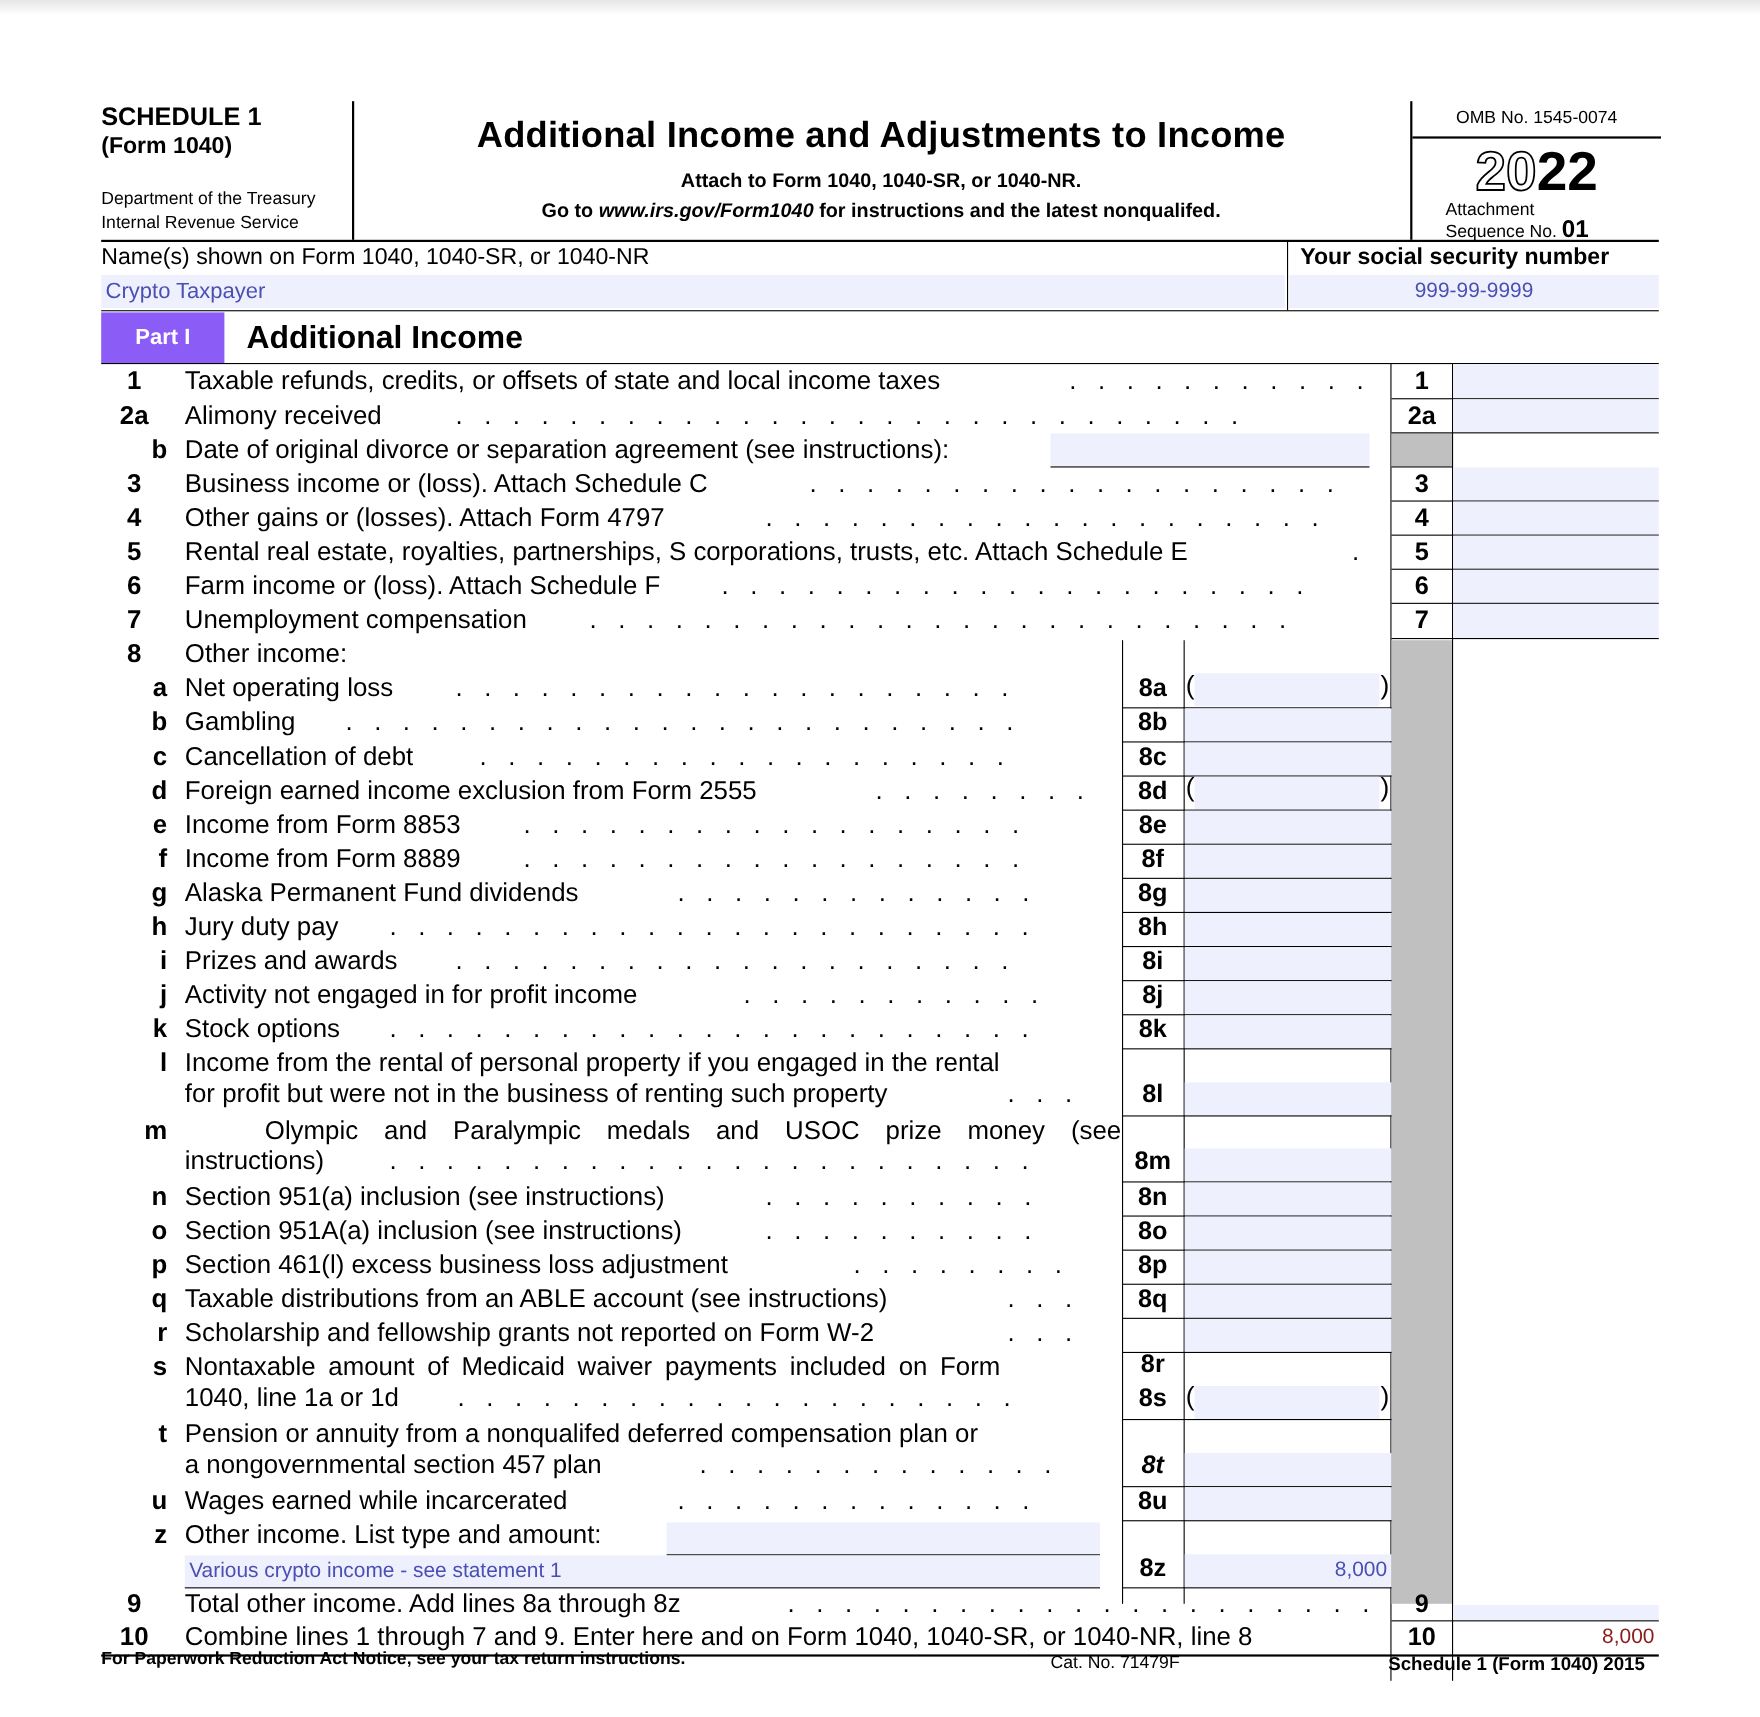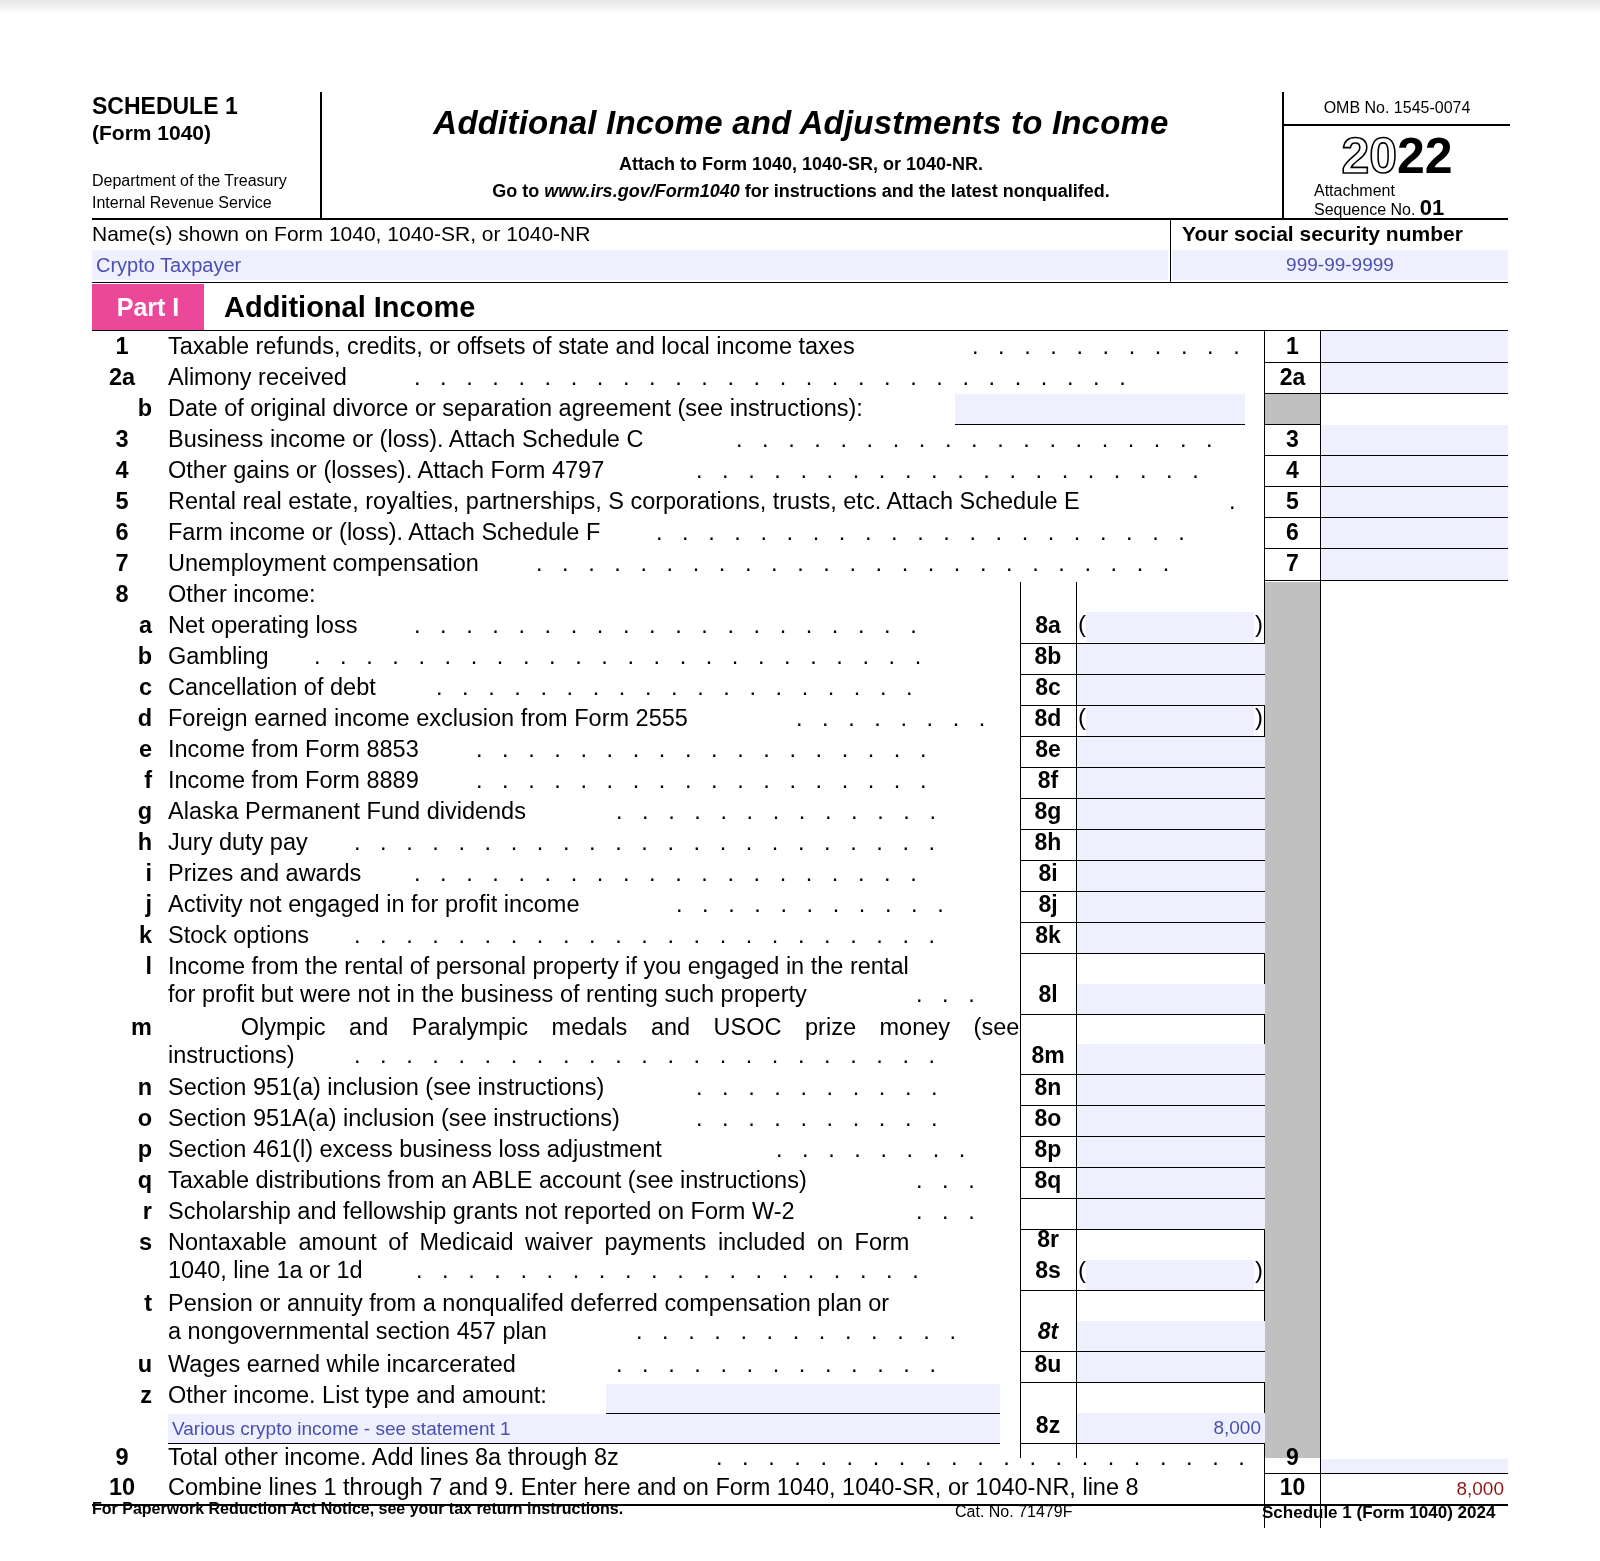--- a/index.html
+++ b/index.html
@@ -5,42 +5,42 @@
   html, body { margin:0; padding:0; background:#ffffff; }
   body { width:1600px; height:1561px; position:relative; overflow:hidden; font-family:"Liberation Sans", sans-serif; color:#000; }
   .topshade { position:absolute; left:0; top:0; width:1600px; height:14px; background:linear-gradient(#e6e6e6,#ffffff); }
 
   
   .hdr-left { position:absolute; left:92px; top:92px; width:228px; height:126px; border-right:2px solid #000; }
   .sched { font-weight:bold; font-size:23px; line-height:28px; }
   .formno { font-weight:bold; font-size:21px; line-height:26px; }
   .dept { position:absolute; left:0; top:78px; font-size:16px; line-height:22px; }
   .hdr-center { position:absolute; left:322px; top:92px; width:958px; height:126px; text-align:center; }
-  .title { font-weight:bold; font-size:33px; margin-top:12px; letter-spacing:0.2px;font-style:italic; }
+  .title { font-weight:bold; font-size:33px; margin-top:12px; letter-spacing:0.2px; }
   .attach { font-weight:bold; font-size:18px; margin-top:12px; }
   .goto { font-weight:bold; font-size:18px; margin-top:6px; }
   .goto i { font-style:italic; }
   .hdr-right { position:absolute; left:1282px; top:92px; width:226px; height:126px; border-left:2px solid #000; }
   .omb { font-size:16px; text-align:center; height:32px; line-height:32px; border-bottom:2px solid #000; }
   .year { text-align:center; font-weight:bold; font-size:50px; line-height:52px; margin-top:4px; }
   .year .outline { color:#fff; -webkit-text-stroke:1.6px #000; }
   .seq { font-size:16px; line-height:17px; padding-left:30px; }
   .seq b { font-size:22px; }
   .rule-thick { position:absolute; height:0; border-top:2px solid #000; }
   .rule-thin { position:absolute; height:0; border-top:1px solid #000; }
   .vline { position:absolute; width:0; border-left:1px solid #000; }
 
   
   .name-label { position:absolute; left:92px; top:222px; font-size:21px; }
   .name-field { position:absolute; left:92px; top:250px; width:1076px; height:30px; background:#eef0fd; color:#4a4fb3; font-size:20px; line-height:30px; padding-left:4px; box-sizing:border-box; }
   .ssn-label { position:absolute; left:1182px; top:222px; font-size:21px; font-weight:bold; }
   .ssn-field { position:absolute; left:1172px; top:250px; width:336px; height:30px; background:#eef0fd; color:#4a4fb3; font-size:19px; line-height:30px; text-align:center; }
 
   
-  .part-badge { position:absolute; left:92px; top:284px; width:112px; height:46px; background:#ec4899; color:#fff; font-weight:bold; font-size:25px; line-height:46px; text-align:center; }
+  .part-badge { position:absolute; left:92px; top:284px; width:112px; height:46px; background:#8b5cf6; color:#fff; font-weight:bold; font-size:20px; line-height:46px; text-align:center; }
   .part-title { position:absolute; left:224px; top:284px; height:46px; line-height:46px; font-weight:bold; font-size:29px; }
 
   
   .ln { position:absolute; left:92px; width:1416px; font-size:23.5px; }
   .ln .num { position:absolute; left:0; width:60px; text-align:center; font-weight:bold; }
   .ln .sub { position:absolute; left:20px; width:40px; text-align:right; font-weight:bold; padding-right:6px; }
   .ln .txt { position:absolute; left:76px; white-space:nowrap; }
   .dots { letter-spacing:0; }
 
   .box-num { position:absolute; font-weight:bold; font-size:23px; text-align:center; box-sizing:border-box; }
@@ -404,13 +404,13 @@
   <span class="num">10</span>
   <span class="txt">Combine lines 1 through 7 and 9. Enter here and on Form 1040, 1040-SR, or 1040-NR, line 8</span>
 </div>
 <div class="box-num" style="left:1265px; top:1474px; width:55px;">10</div>
 <div class="amt white red" style="left:1321px; top:1474px; width:187px; height:30px; line-height:30px;">8,000</div>
 
 <div class="rule-thick" style="left:92px; top:1504px; width:1416px;"></div>
 
 <div class="footer" style="left:92px; font-weight:bold;">For Paperwork Reduction Act Notice, see your tax return instructions.</div>
 <div class="footer" style="left:955px; font-size:16px; top:1503px;">Cat. No. 71479F</div>
-<div class="footer" style="left:1262px; font-weight:bold; font-size:17px; top:1503px;">Schedule 1 (Form 1040) 2024</div>
+<div class="footer" style="left:1262px; font-weight:bold; font-size:17px; top:1503px;">Schedule 1 (Form 1040) 2015</div>
 
 </body></html>

